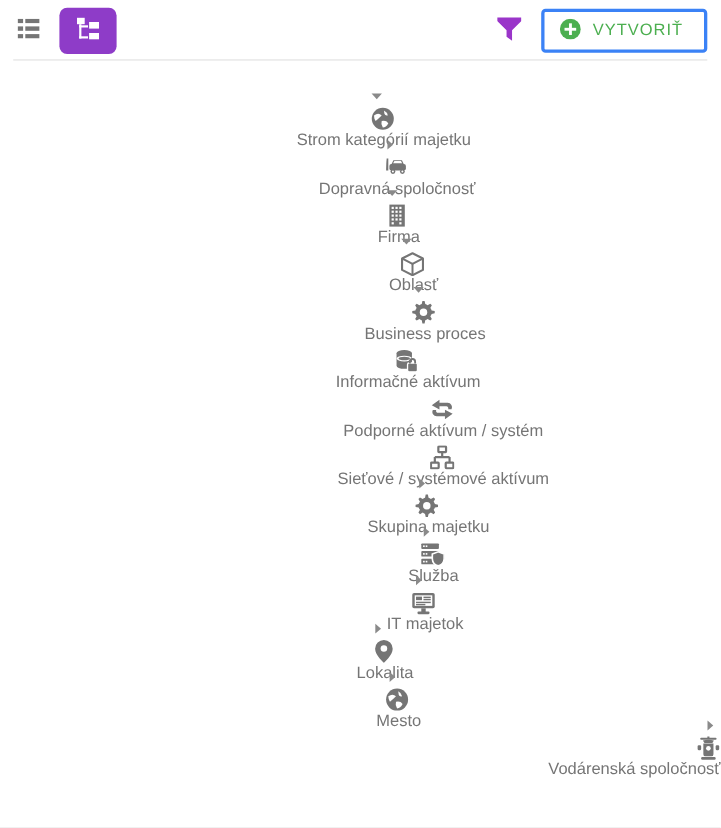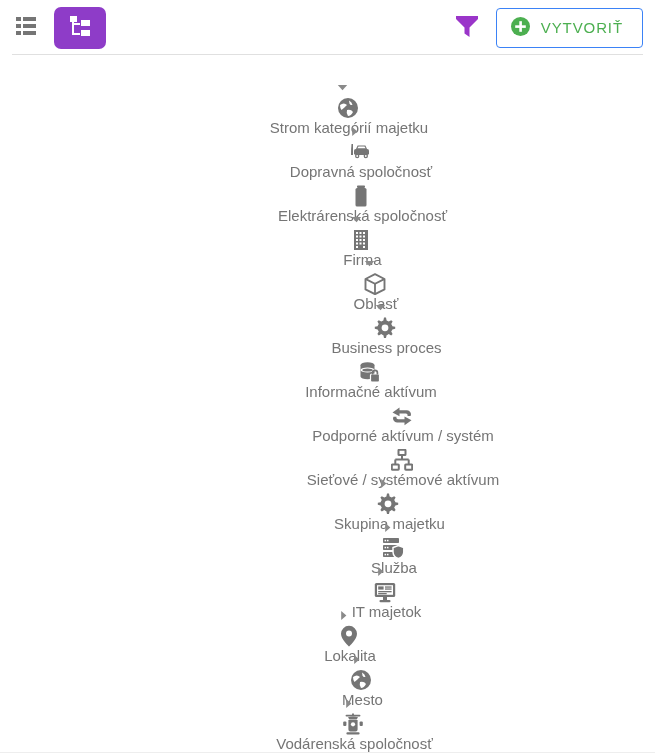--- a/index.html
+++ b/index.html
@@ -78,21 +78,21 @@
     margin-right: 12px;
     cursor: pointer;
   }
 
   .create-btn {
     display: flex;
     align-items: center;
     gap: 11px;
     height: 40px;
     padding: 0 19px 0 14px;
-    border: 1px solid #3b82f6;
+    border: 3px solid #3b82f6;
     border-radius: 4px;
     background: #ffffff;
     cursor: pointer;
     box-sizing: border-box;
   }
   .create-btn-label {
     color: #4CAF50;
     font-size: 15px;
     letter-spacing: 0.9px;
     font-family: "Liberation Sans", sans-serif;
@@ -225,29 +225,20 @@
         </svg>
       </span>
       <span class="row-icon">
         <svg width="22" height="22" viewBox="0 0 22 22">
           <use href="#sym-transport-car-icon"></use>
         </svg>
       </span>
       <span class="row-label">Dopravná spoločnosť</span>
     </div>
     <div class="tree-row" style="padding-left: 57px;">
-      <span class="twisty empty"></span>
-      <span class="row-icon">
-        <svg width="22" height="22" viewBox="0 0 22 22">
-          <use href="#sym-battery-icon"></use>
-        </svg>
-      </span>
-      <span class="row-label">Elektrárenská spoločnosť</span>
-    </div>
-    <div class="tree-row" style="padding-left: 57px;">
       <span class="twisty">
         <svg width="11" height="11" viewBox="0 0 11 11">
           <path d="M0.8 3 L10.2 3 L5.5 8.2 Z" fill="#8a8a8a"></path>
         </svg>
       </span>
       <span class="row-icon">
         <svg width="22" height="22" viewBox="0 0 22 22">
           <use href="#sym-building-icon"></use>
         </svg>
       </span>
@@ -364,21 +355,21 @@
           <path d="M3.2 1 L3.2 10 L8.4 5.5 Z" fill="#8a8a8a"></path>
         </svg>
       </span>
       <span class="row-icon">
         <svg width="22" height="22" viewBox="0 0 22 22">
           <use href="#sym-globe-icon"></use>
         </svg>
       </span>
       <span class="row-label">Mesto</span>
     </div>
-    <div class="tree-row" style="padding-left: 41px;">
+    <div class="tree-row" style="padding-left: 41px; align-items: flex-end;">
       <span class="twisty">
         <svg width="11" height="11" viewBox="0 0 11 11">
           <path d="M3.2 1 L3.2 10 L8.4 5.5 Z" fill="#8a8a8a"></path>
         </svg>
       </span>
       <span class="row-icon">
         <svg width="22" height="22" viewBox="0 0 22 22">
           <use href="#sym-fire-hydrant-icon"></use>
         </svg>
       </span>

